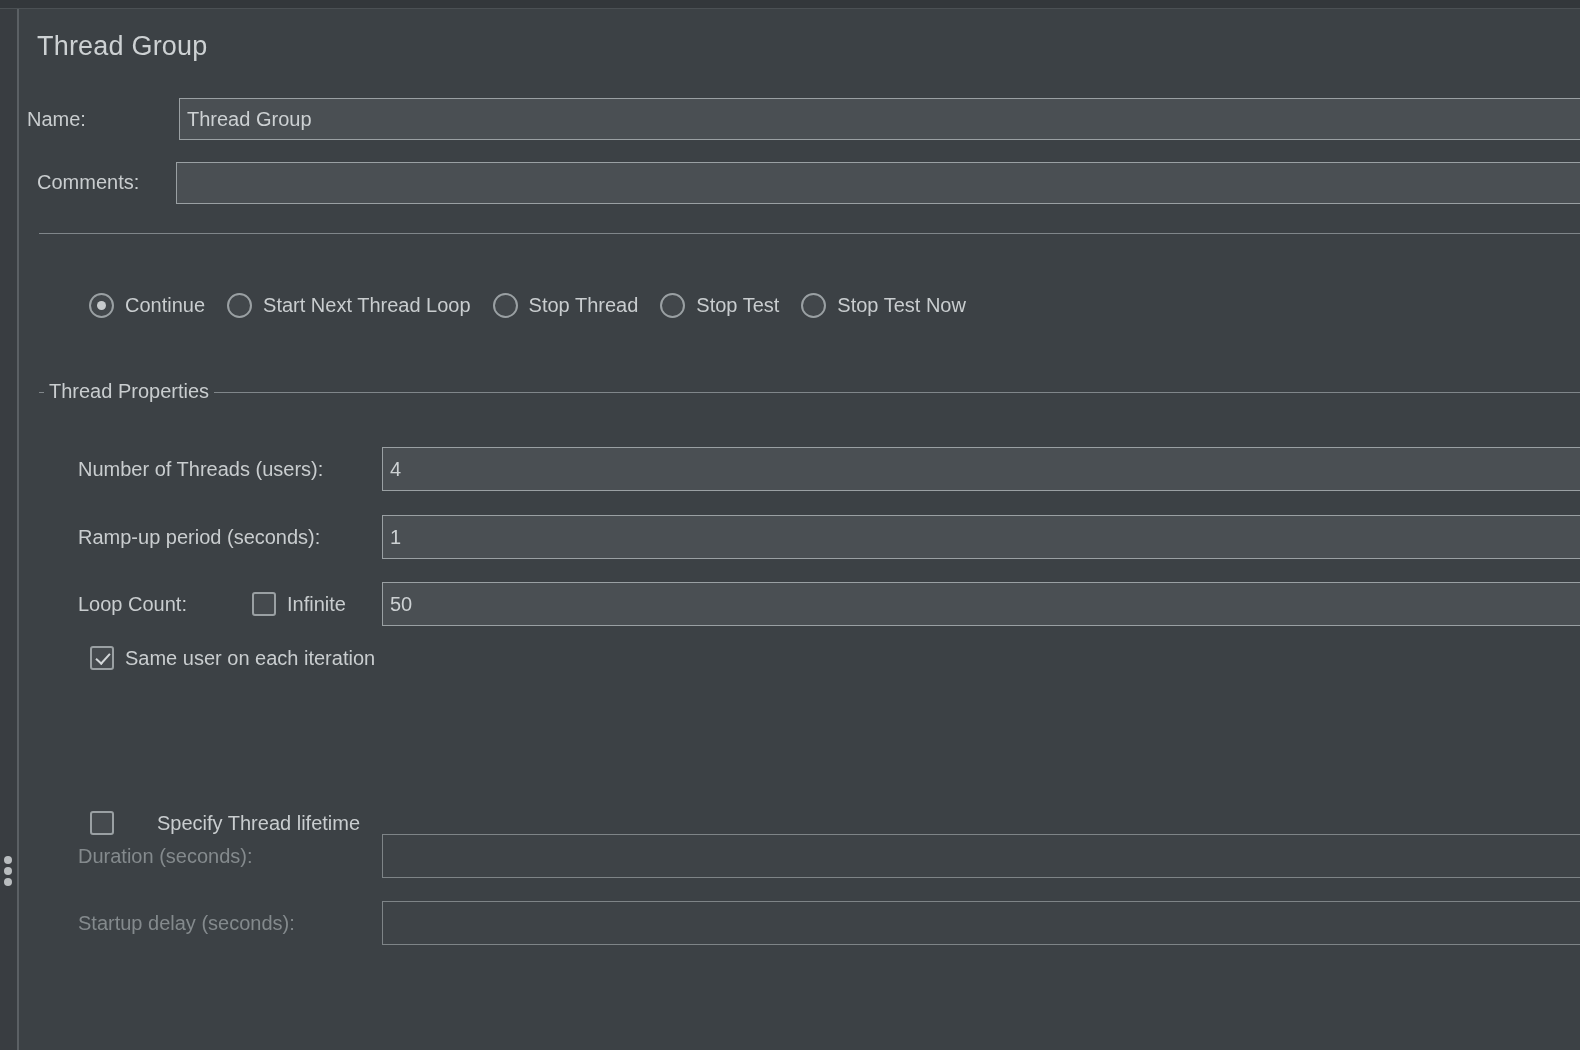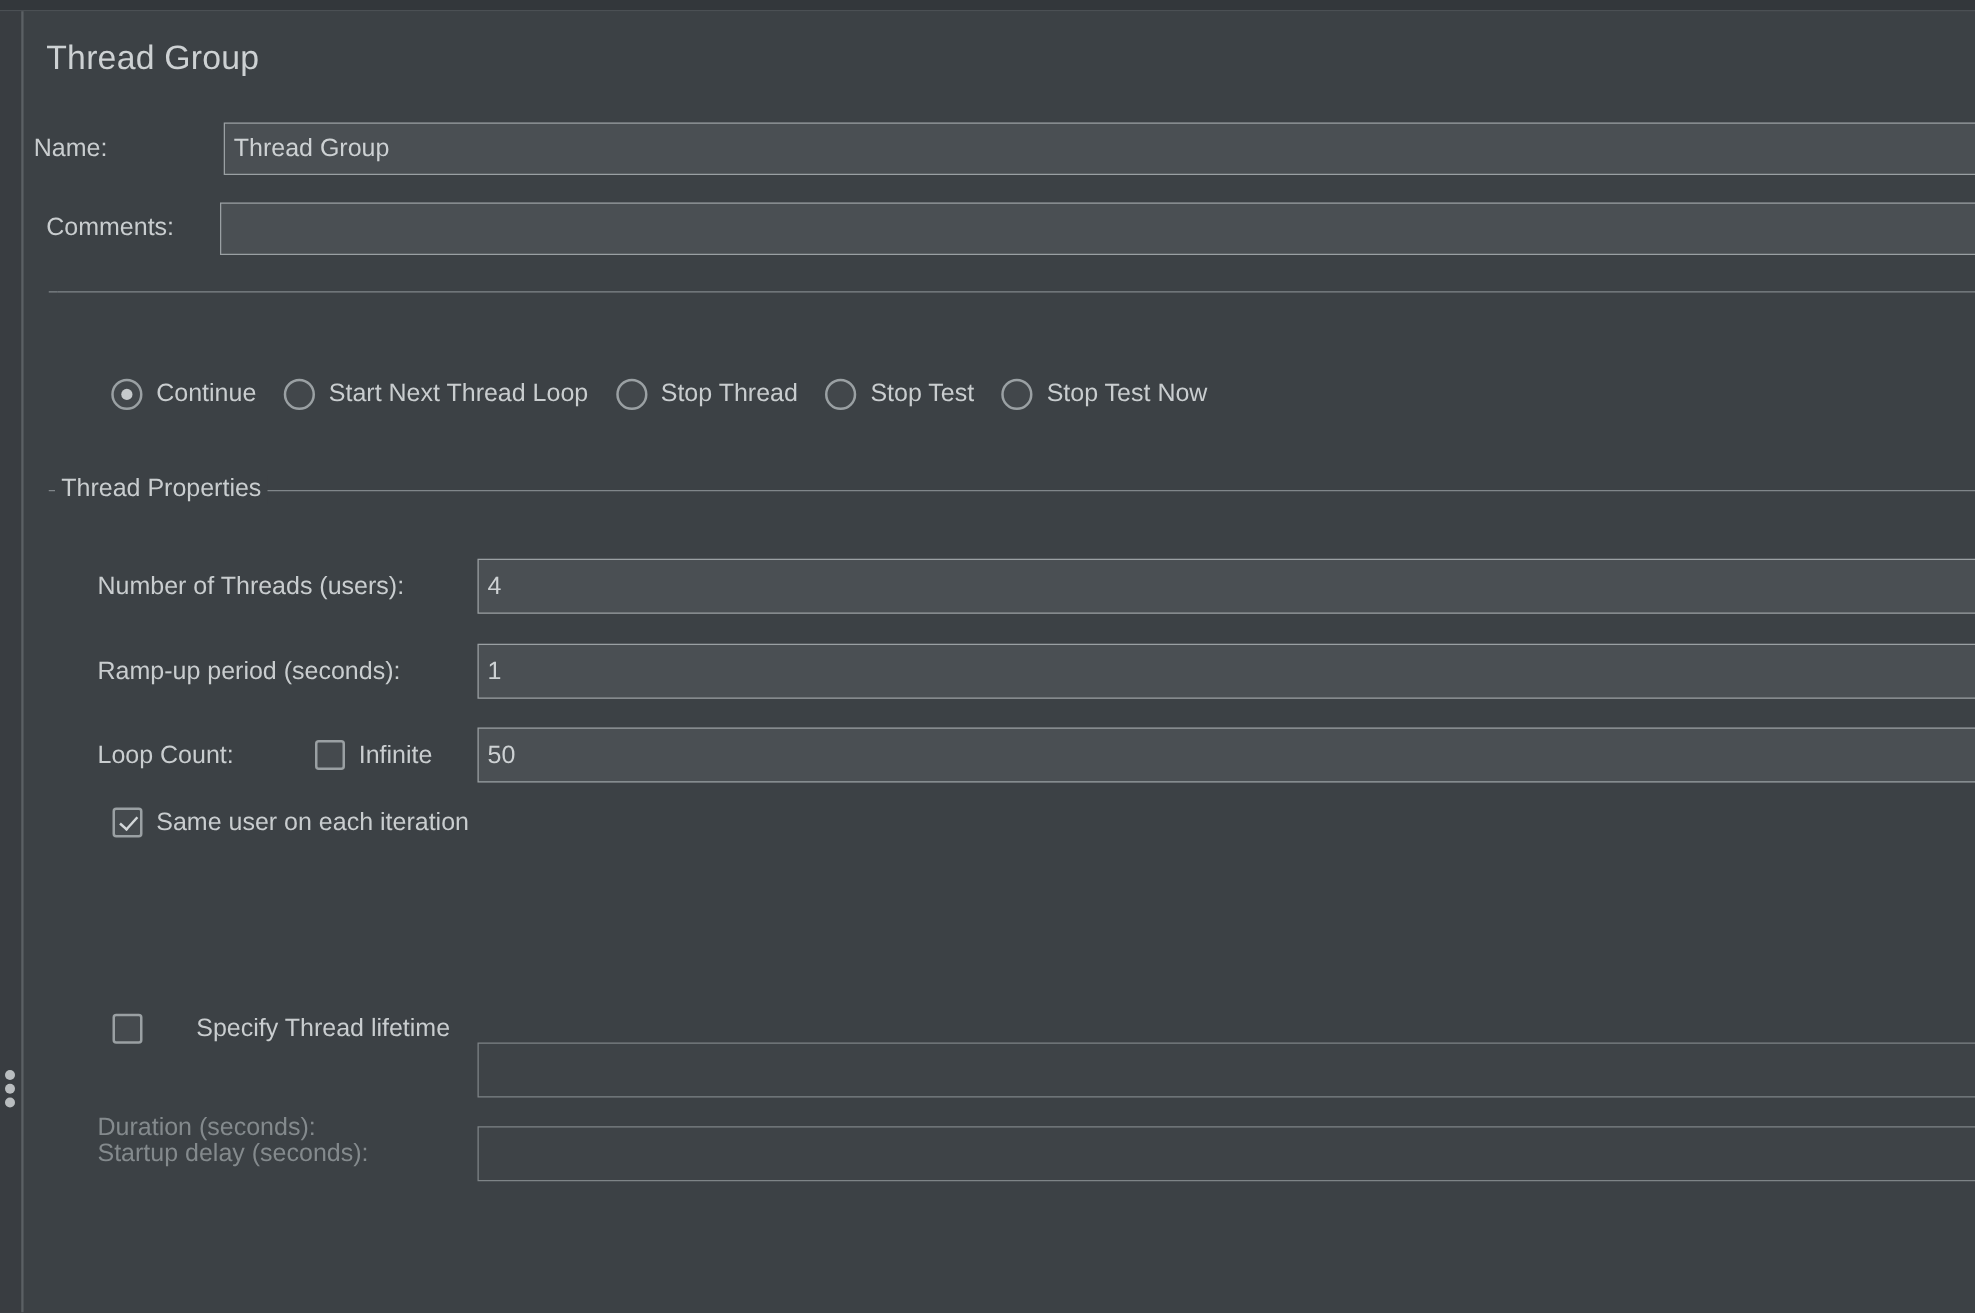--- a/index.html
+++ b/index.html
@@ -125,21 +125,21 @@
   }
   .group-stub {
     position: absolute;
     width: 7px; height: 1px;
     background: #80868a;
   }
 
   
   .radio-row {
     position: absolute;
-    left: 70px; top: 288px;
+    left: 70px; top: 278px;
     height: 36px;
     display: flex;
   }
   .radio-item {
     display: flex;
     align-items: center;
     margin-right: 22px;
     cursor: pointer;
   }
   .radio-mark {
@@ -271,19 +271,19 @@
     <span class="cbox-mark"></span>
     <span class="cbox-label">Same user on each iteration</span>
   </div>
 
 
   <div class="cbox-item" style="left:71px; top:799px;gap:32px;">
     <span class="cbox-mark"></span>
     <span class="cbox-label">Specify Thread lifetime</span>
   </div>
 
-  <div class="lbl disabled" style="left:59px; top:836px;margin-top:46px;">Duration (seconds):</div>
+  <div class="lbl disabled" style="left:59px; top:836px;">Duration (seconds):</div>
   <input class="tfield disabled" type="text" disabled="" style="left: 363px; top: 825px; width: 1217px; height: 44px;" value="">
 
   <div class="lbl disabled" style="left:59px; top:903px;">Startup delay (seconds):</div>
   <input class="tfield disabled" type="text" disabled="" style="left: 363px; top: 892px; width: 1217px; height: 44px;" value="">
 
 </div>
 
 </body></html>

